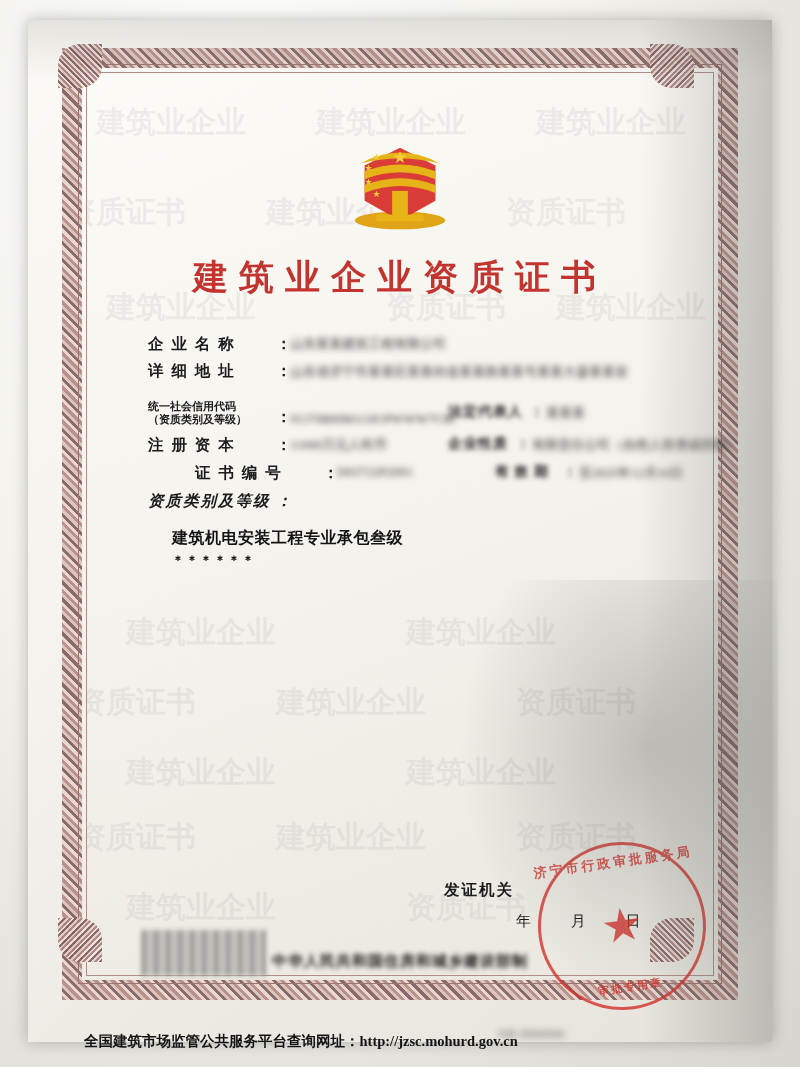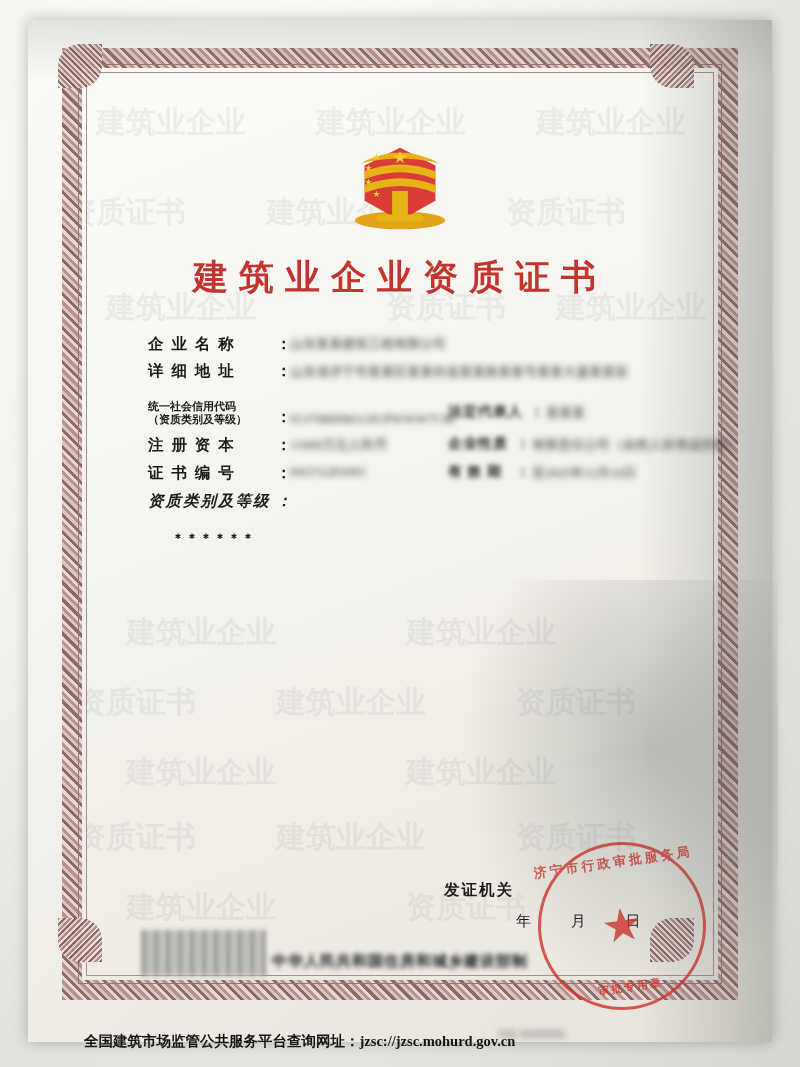--- a/index.html
+++ b/index.html
@@ -256,55 +256,56 @@
 
         <div class="row" style="height:28px;">
           <span class="lbl">注 册 资 本</span>
           <span class="colon">：</span>
           <span class="val">11000万元人民币</span>
           <span class="lbl2" style="left:300px;">企业性质</span>
           <span class="lbl2" style="left:368px;">：</span>
           <span class="val2" style="left:384px;">有限责任公司（自然人投资或控股）</span>
         </div>
 
-        <div class="row" style="height:28px;">
+        <div class="row" style="height:28px;margin-left:47px;">
           <span class="lbl">证 书 编 号</span>
           <span class="colon">：</span>
           <span class="val">D03722P2093</span>
           <span class="lbl2" style="left:300px;">有 效 期</span>
           <span class="lbl2" style="left:368px;">：</span>
           <span class="val2" style="left:384px;">至2025年12月16日</span>
         </div>
 
         <div class="row" style="height:28px;font-style:italic;">
           <span class="lbl">资质类别及等级</span>
           <span class="colon">：</span>
         </div>
       </div>
 
       <div class="qual-list">
+        <div>建筑机电安装工程专业承包叁级</div>
         <div class="stars">＊＊＊＊＊＊</div>
       </div>
 
       <div class="issuer-label">发证机关</div>
       <div class="date-line">年      月      日</div>
 
       <div class="seal">
         <div class="toptext">济宁市行政审批服务局</div>
         <div class="star">★</div>
         <div class="bottomtext">审批专用章</div>
       </div>
 
       <div class="footer-line">
         <span class="footer-blur">中华人民共和国住房和城乡建设部制</span>
       </div>
 
       <div class="barcode"></div>
     </div>
 
-    <div class="bottom-url">全国建筑市场监管公共服务平台查询网址：jzsc://jzsc.mohurd.gov.cn</div>
+    <div class="bottom-url">全国建筑市场监管公共服务平台查询网址：http://jzsc.mohurd.gov.cn</div>
     <div class="bottom-blur">NB 0000000</div>
 
     <div class="shadow-top"></div>
     <div class="shadow-right"></div>
     <div class="shadow-blob"></div>
   </div>
 </div>
 
 </body></html>

